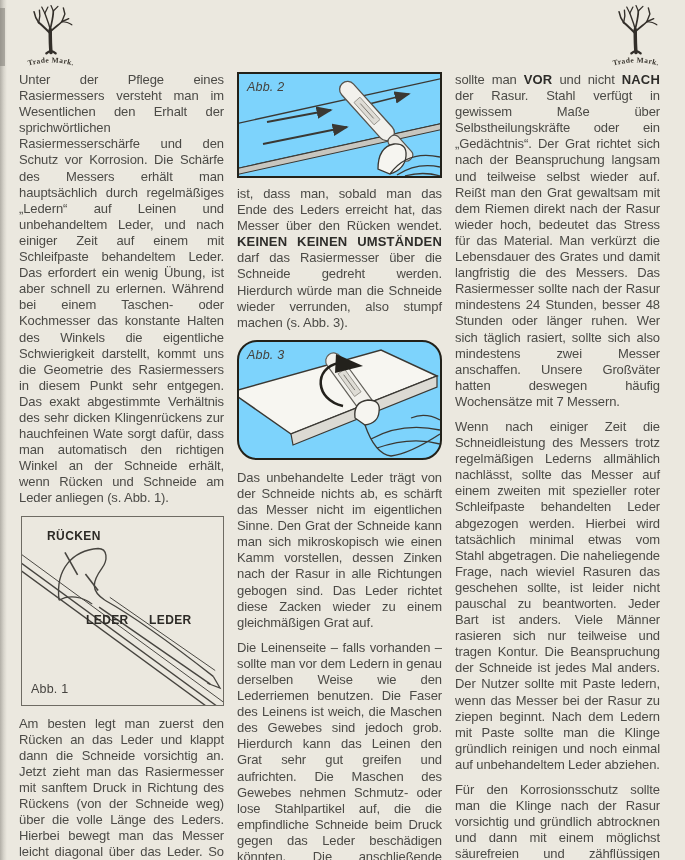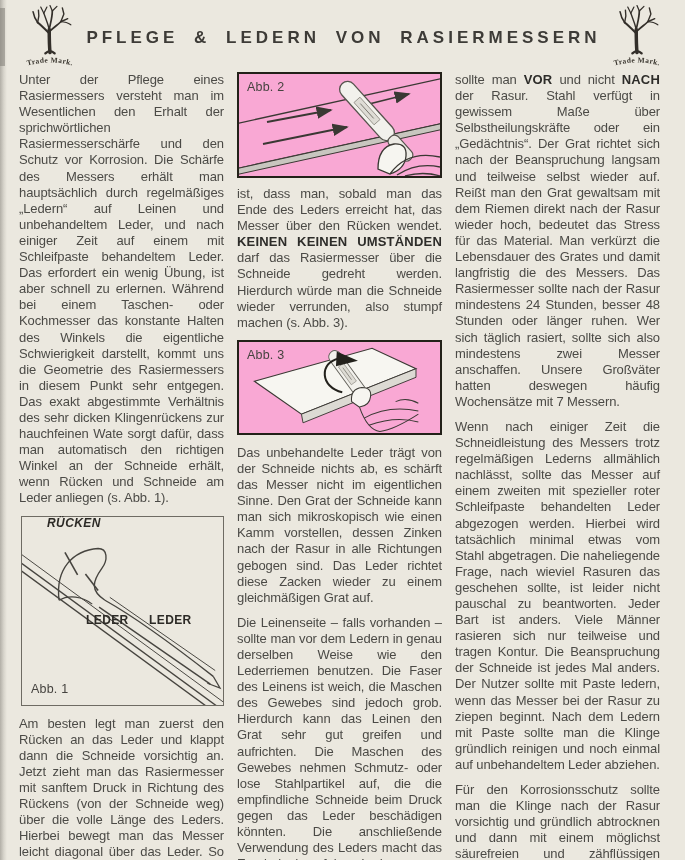--- a/index.html
+++ b/index.html
@@ -36,38 +36,38 @@
   .columns { display:flex; gap:13px; padding:2px 17px 0 19px; align-items:flex-start; }
   .col { flex:0 0 205px; width:205px; }
 
   .para {
     font-size:13px; line-height:16.1px; text-align:justify;
     letter-spacing:-0.1px; margin-bottom:9px;
   }
   .para b { color:#2d2c29; letter-spacing:0.2px; }
 
   figure { position:relative; line-height:0; }
-  .fig-dark  { border:2px solid #232119; background:#f9a8d4; }
+  .fig-dark  { border:2px solid #232119; background:#7dd3fc;font-style:italic; }
   .fig-light { border:1.5px solid #6e6b63; margin:2px 0 10px 2px; }
   .fig2 { height:106px; margin-bottom:8px; }
-  .fig3 { height:95px; margin:2px 0 10px; }
+  .fig3 { height:120px; margin:2px 0 10px;border-radius:20px; }
   .fig1 { height:190px; }
   figure svg { width:100%; height:100%; display:block; }
 
   .fig-caption {
     position:absolute; font-size:12.5px; line-height:1; color:#45433f;
     letter-spacing:0.2px;
   }
   .cap-top { top:7px; left:8px; }
   .cap-bottom { bottom:9px; left:9px;text-align:center; }
   .lbl {
     position:absolute; font-size:12px; font-weight:bold; line-height:1;
     letter-spacing:0.4px; color:#2c2a26;
   }
-  .lbl-ruecken { top:0; left:25px;font-style:italic; }
+  .lbl-ruecken { top:13px; left:25px; }
   .lbl-leder   { top:97px; left:35px;margin-left:29px; }
   .lbl-klinge  { top:97px; left:127px; }
 
   .defs-hidden { position:absolute; width:0; height:0; overflow:hidden; }
 </style>
 </head>
 <body>
 
 <svg class="defs-hidden" aria-hidden="true">
   <defs>
@@ -101,21 +101,20 @@
   <div class="logo">
     <svg width="56" height="54" viewBox="0 0 70 70">
         <use href="#treeSym"></use>
       </svg>
     <svg class="tm" width="70" height="16" viewBox="0 0 70 16">
       <text font-size="7.5" font-family="Liberation Serif, serif" font-weight="bold" fill="#3a362f" letter-spacing="0.4">
         <textPath href="#tmArc" startOffset="50%" text-anchor="middle">Trade Mark.</textPath>
       </text>
     </svg>
   </div>
-  <h1>PFLEGE &amp; LEDERN VON RASIERMESSERN</h1>
   <div class="logo">
     <svg width="56" height="54" viewBox="0 0 70 70">
         <use href="#treeSym"></use>
       </svg>
     <svg class="tm" width="70" height="16" viewBox="0 0 70 16">
       <text font-size="7.5" font-family="Liberation Serif, serif" font-weight="bold" fill="#3a362f" letter-spacing="0.4">
         <textPath href="#tmArc" startOffset="50%" text-anchor="middle">Trade Mark.</textPath>
       </text>
     </svg>
   </div>

